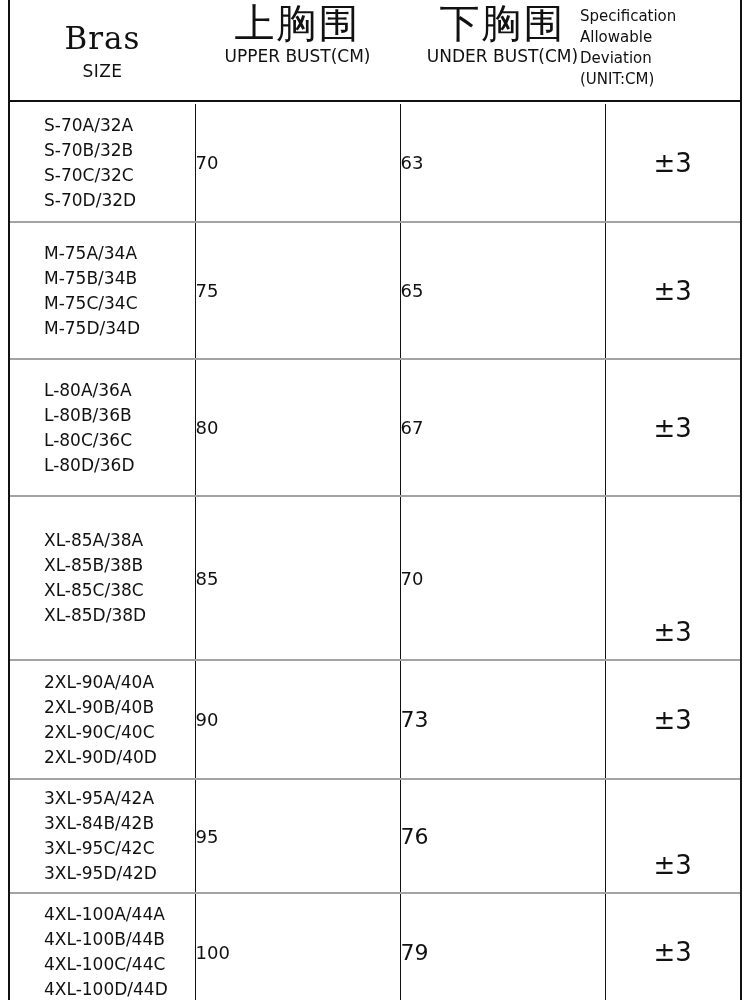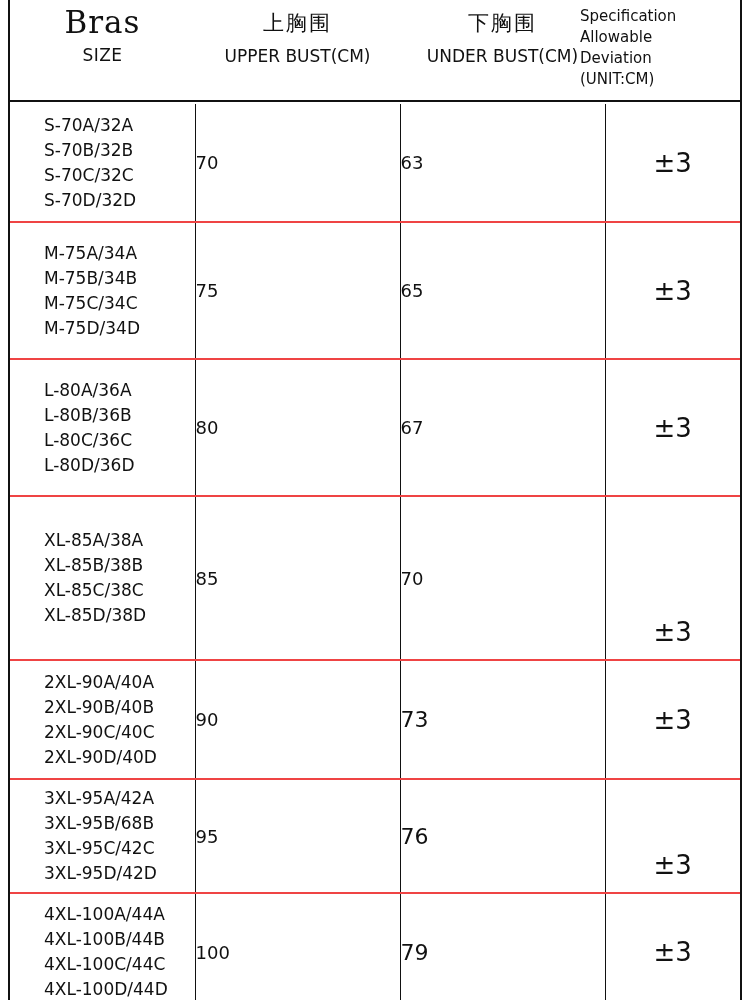--- a/index.html
+++ b/index.html
@@ -38,21 +38,21 @@
   .header {
     position: relative;
     height: 100px;
   }
   .hdr-cell {
     position: absolute;
     box-sizing: border-box;
   }
   .hdr-bras {
     left: 10px;
-    top: 2px;
+    top: 18px;
     width: 185px;
     text-align: center;
   }
   .hdr-bras .cn {
     font-size: 31px;
     font-family: "DejaVu Serif", serif;
     letter-spacing: 1px;
     line-height: 40px;
   }
   .hdr-bras .en {
@@ -66,21 +66,21 @@
     width: 205px;
     text-align: center;
   }
   .hdr-col3 {
     left: 400px;
     top: 2px;
     width: 205px;
     text-align: center;
   }
   .hdr-col2 .cn, .hdr-col3 .cn {
-    font-size: 21px;
+    font-size: 40px;
     line-height: 42px;
     letter-spacing: 2px;
   }
   .hdr-col2 .en, .hdr-col3 .en {
     font-size: 17px;
     line-height: 24px;
   }
   .hdr-col4 {
     left: 580px;
     top: 6px;
@@ -102,21 +102,21 @@
   
   table.size-table {
     position: absolute;
     left: 10px;
     top: 104px;
     width: 730px;
     border-collapse: collapse;
     table-layout: fixed;
   }
   table.size-table td {
-    border-bottom: 2px solid #ef4444;
+    border-bottom: 2px solid #a3a3a3;
     border-right: 1px solid #111;
     vertical-align: middle;
     padding: 0;
   }
   table.size-table td:last-child {
     border-right: none;
   }
   .col-size   { width: 185px; }
   .col-upper  { width: 205px; }
   .col-under  { width: 205px; }
@@ -250,21 +250,21 @@
         </td>
         <td class="num">90</td>
         <td class="num big">73</td>
         <td class="dev">±3</td>
       </tr>
 
       <tr style="height:110px;">
         <td>
           <div class="size-list">
             <div>3XL-95A/42A</div>
-            <div>3XL-95B/68B</div>
+            <div>3XL-84B/42B</div>
             <div>3XL-95C/42C</div>
             <div>3XL-95D/42D</div>
           </div>
         </td>
         <td class="num">95</td>
         <td class="num big">76</td>
         <td class="dev shift-down">±3</td>
       </tr>
 
       <tr style="height:118px;">

